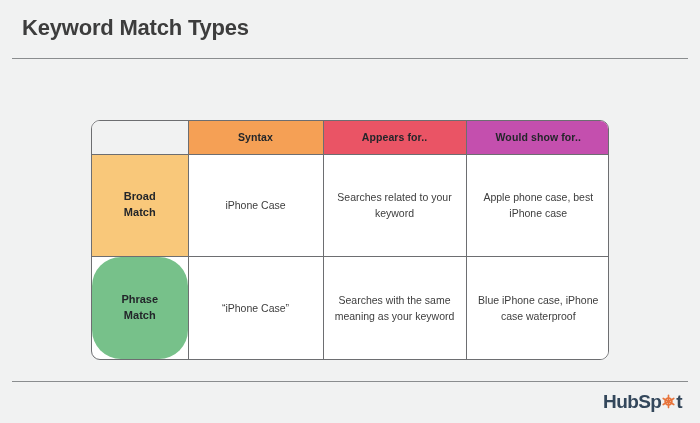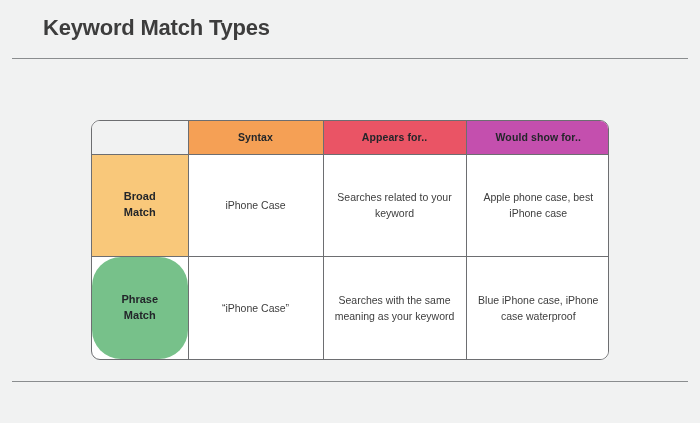--- a/index.html
+++ b/index.html
@@ -21,21 +21,21 @@
     position: relative;
     width: 700px;
     height: 423px;
     background: #f1f2f2;
     padding: 0;
   }
 
   
   .title {
     position: absolute;
-    left: 43px;
+    left: 22px;
     top: 15px;
     font-size: 22px;
     font-weight: 700;
     letter-spacing: -0.2px;
     color: #3d3d3d;
     white-space: nowrap;
   }
 
   .rule-top {
     position: absolute;
@@ -220,14 +220,33 @@
           <td class="body-cell">“iPhone Case”</td>
           <td class="body-cell">Searches with the same meaning as your keyword</td>
           <td class="body-cell">Blue iPhone case, iPhone case waterproof</td>
         </tr>
       </tbody>
     </table>
   </div>
 
   <div class="rule-bottom" style="background: rgb(138, 141, 143);"></div>
 
+  <div class="logo">
+    <span class="logo-text">
+      <span>HubSp</span>
+      <span class="logo-sprocket">
+        <svg viewBox="0 0 32 32" width="15" height="15" aria-hidden="true">
+          <g fill="none" stroke="#e8743b" stroke-width="3.4" stroke-linecap="round">
+            <line x1="16" y1="16" x2="16" y2="3"></line>
+            <line x1="16" y1="16" x2="27.3" y2="9.5"></line>
+            <line x1="16" y1="16" x2="27.3" y2="22.5"></line>
+            <line x1="16" y1="16" x2="16" y2="29"></line>
+            <line x1="16" y1="16" x2="4.7" y2="22.5"></line>
+            <line x1="16" y1="16" x2="4.7" y2="9.5"></line>
+          </g>
+          <circle cx="16" cy="16" r="7.2" fill="none" stroke="#e8743b" stroke-width="3.6"></circle>
+        </svg>
+      </span>
+      <span>t</span>
+    </span>
+  </div>
 
 </div>
 
 </body></html>

